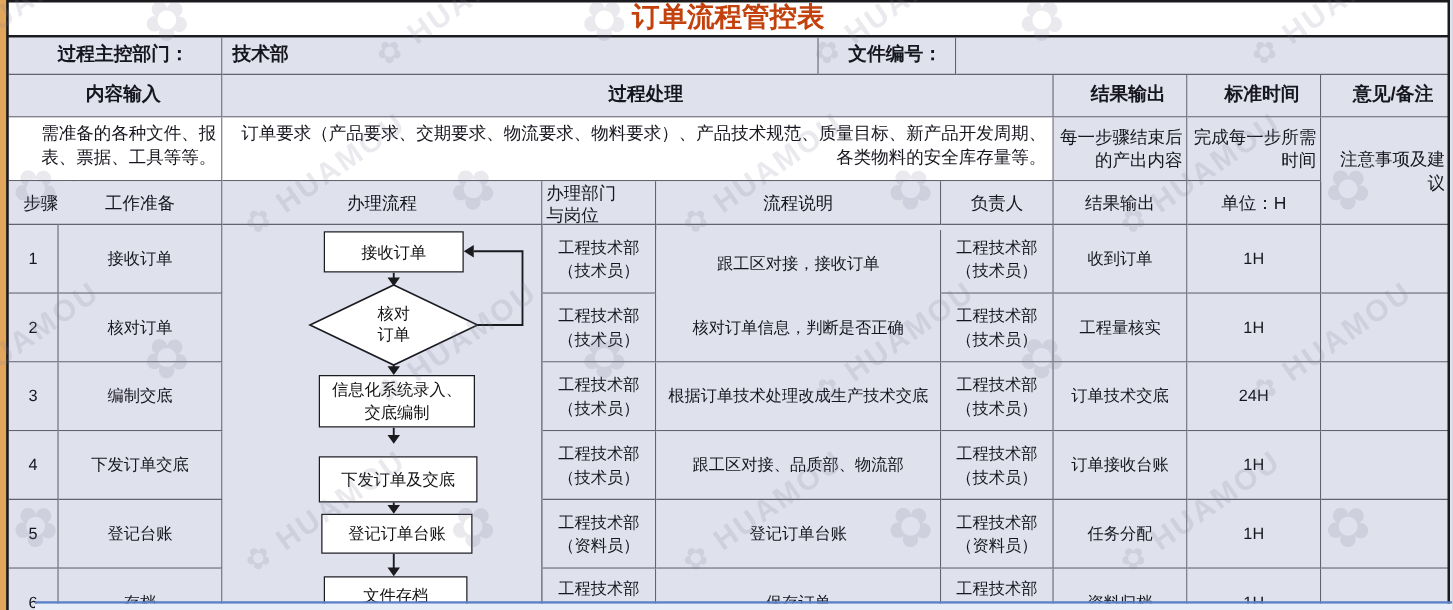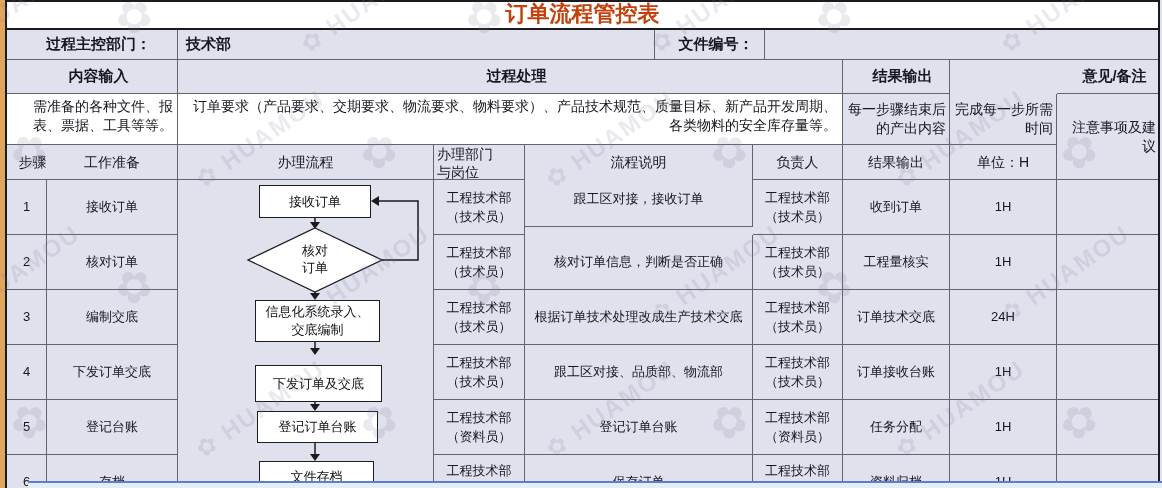--- a/index.html
+++ b/index.html
@@ -47,20 +47,21 @@
   <div class="titlebar">订单流程管控表</div>
 
   <div class="cell bold fs15" style="left:7px;top:30px;width:171px;height:30px;">过程主控部门：</div>
   <div class="cell bold fs15 left" style="left:178px;top:30px;width:477px;height:30px;padding-left:8px;">技术部</div>
   <div class="cell bold fs15" style="left:655px;top:30px;width:110px;height:30px;">文件编号：</div>
   <div class="cell left" style="left:765px;top:30px;width:395px;height:30px;"></div>
 
   <div class="cell bold fs15" style="left:7px;top:60px;width:171px;height:34px;">内容输入</div>
   <div class="cell bold fs15" style="left:178px;top:60px;width:665px;height:34px;">过程处理</div>
   <div class="cell bold fs15" style="left:843px;top:60px;width:107px;height:34px;">结果输出</div>
+  <div class="cell bold fs15" style="left:950px;top:60px;width:107px;height:34px;">标准时间</div>
   <div class="cell bold fs15" style="left:1057px;top:60px;width:103px;height:34px;">意见/备注</div>
 
   <div class="cell white left fs14" style="left:7px;top:94px;width:171px;height:51px;align-items:flex-start;padding:3px 4px;">需准备的各种文件、报表、票据、工具等等。</div>
   <div class="cell white left fs14" style="left:178px;top:94px;width:665px;height:51px;align-items:flex-start;padding:3px 5px;">订单要求（产品要求、交期要求、物流要求、物料要求）、产品技术规范、质量目标、新产品开发周期、各类物料的安全库存量等。</div>
   <div class="cell fs14" style="left:843px;top:94px;width:107px;height:51px;">每一步骤结束后的产出内容</div>
   <div class="cell fs14" style="left:950px;top:94px;width:107px;height:51px;">完成每一步所需时间</div>
   <div class="cell fs14" style="left:1057px;top:94px;width:103px;height:86px;">注意事项及建议</div>
 
   <div class="cell fs14" style="left:7px;top:145px;width:52px;height:35px;">步骤</div>
   <div class="cell fs14" style="left:47px;top:145px;width:131px;height:35px;">工作准备</div>
@@ -73,21 +74,21 @@
   <div class="cell fs14" style="left:753px;top:145px;width:90px;height:35px;">负责人</div>
   <div class="cell fs14" style="left:843px;top:145px;width:107px;height:35px;">结果输出</div>
   <div class="cell fs14" style="left:950px;top:145px;width:107px;height:35px;">单位：H</div>
 
   <div class="cell" style="left:7px;top:180px;width:40px;height:55px;">1</div>
   <div class="cell" style="left:47px;top:180px;width:131px;height:55px;">接收订单</div>
   <div class="cell twoline" style="left:434px;top:180px;width:91px;height:55px;">
     <span>工程技术部</span>
     <span>（技术员）</span>
   </div>
-  <div class="cell" style="left:525px;top:172px;width:228px;height:55px;">跟工区对接，接收订单</div>
+  <div class="cell" style="left:525px;top:184px;width:228px;height:55px;">跟工区对接，接收订单</div>
   <div class="cell twoline" style="left:753px;top:180px;width:90px;height:55px;">
     <span>工程技术部</span>
     <span>（技术员）</span>
   </div>
   <div class="cell" style="left:843px;top:180px;width:107px;height:55px;">收到订单</div>
   <div class="cell" style="left:950px;top:180px;width:107px;height:55px;">1H</div>
   <div class="cell" style="left:1057px;top:180px;width:103px;height:55px;"></div>
 
   <div class="cell" style="left:7px;top:235px;width:40px;height:55px;">2</div>
   <div class="cell" style="left:47px;top:235px;width:131px;height:55px;">核对订单</div>

